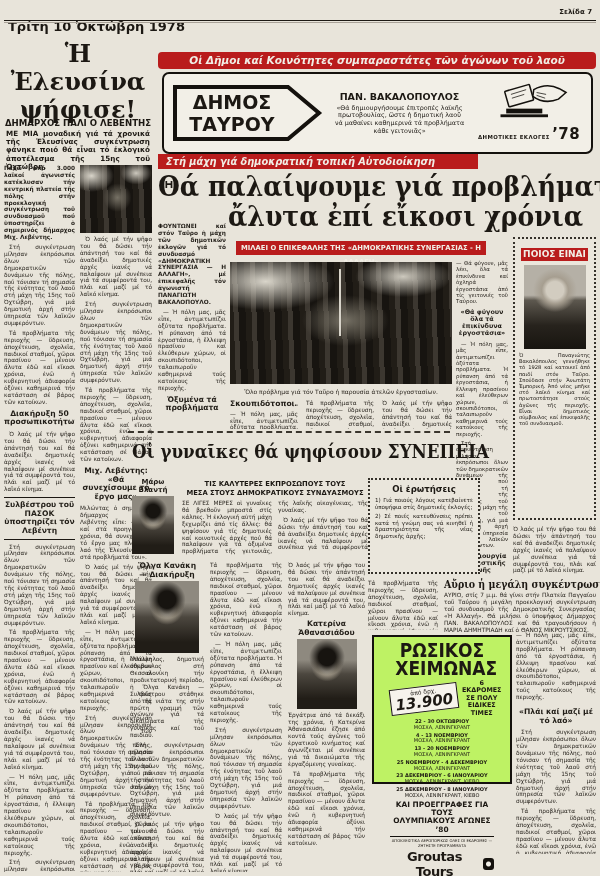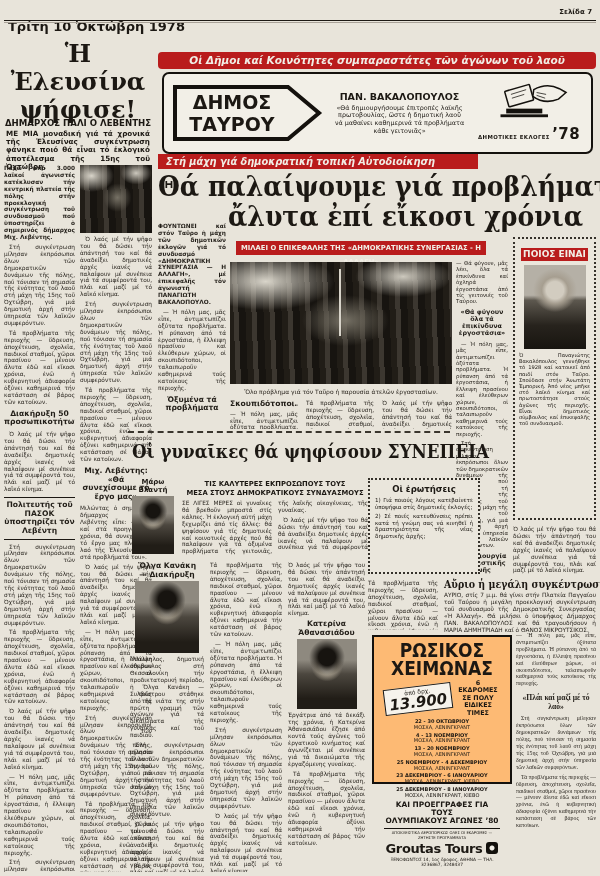--- a/index.html
+++ b/index.html
@@ -48,21 +48,21 @@
   </div>
   <div class="abs" style="left:4px;top:118px;width:148px;text-align:center;font-size:8.6px;font-weight:bold;">ΔΗΜΑΡΧΟΣ ΠΑΛΙ Ο ΛΕΒΕΝΤΗΣ</div>
   <div class="abs" style="left:6px;top:130px;width:144px;font-size:7.2px;line-height:8.2px;font-weight:bold;text-align:justify;">ΜΕ ΜΙΑ μοναδική γιά τά χρονικά τῆς Ἐλευσίνας συγκέντρωση φάνηκε ποιό θά εἶναι τό ἐκλογικό ἀποτέλεσμα τῆς 15ης τοῦ Ὀχτώβρη.</div>
 
   <div class="abs tiny ovh" style="left:4px;top:165px;width:71px;height:707px;">
     <p class="noind boldp">Πάνω ἀπό 3.000 λαϊκοί ἀγωνιστές κατέκλυσαν τήν κεντρική πλατεία τῆς πόλης στήν προεκλογική συγκέντρωση τοῦ συνδυασμοῦ πού ὑποστηρίζει ὁ σημερινός δήμαρχος Μιχ. Λεβέντης.</p>
     <p>Στή συγκέντρωση μίλησαν ἐκπρόσωποι ὅλων τῶν δημοκρατικῶν δυνάμεων τῆς πόλης, πού τόνισαν τή σημασία τῆς ἑνότητας τοῦ λαοῦ στή μάχη τῆς 15ης τοῦ Ὀχτώβρη, γιά μιά δημοτική ἀρχή στήν ὑπηρεσία τῶν λαϊκῶν συμφερόντων.</p>
     <p>Τά προβλήματα τῆς περιοχῆς — ὕδρευση, ἀποχέτευση, σχολεῖα, παιδικοί σταθμοί, χῶροι πρασίνου — μένουν ἄλυτα ἐδῶ καί εἴκοσι χρόνια, ἐνῶ ἡ κυβερνητική ἀδιαφορία ὀξύνει καθημερινά τήν κατάσταση σέ βάρος τῶν κατοίκων.</p>
     <div class="subC">Διακήρυξη 50 προσωπικοτήτων</div>
     <p>Ὁ λαός μέ τήν ψῆφο του θά δώσει τήν ἀπάντησή του καί θά ἀναδείξει δημοτικές ἀρχές ἱκανές νά παλαίψουν μέ συνέπεια γιά τά συμφέροντά του, πλάι καί μαζί μέ τό λαϊκό κίνημα.</p>
-    <div class="subC ruled">Πολιτευτής τοῦ ΠΑΣΟΚ ὑποστηρίζει τόν Λεβέντη</div>
+    <div class="subC ruled">Συλβέστρου τοῦ ΠΑΣΟΚ ὑποστηρίζει τόν Λεβέντη</div>
     <p>Στή συγκέντρωση μίλησαν ἐκπρόσωποι ὅλων τῶν δημοκρατικῶν δυνάμεων τῆς πόλης, πού τόνισαν τή σημασία τῆς ἑνότητας τοῦ λαοῦ στή μάχη τῆς 15ης τοῦ Ὀχτώβρη, γιά μιά δημοτική ἀρχή στήν ὑπηρεσία τῶν λαϊκῶν συμφερόντων.</p>
     <p>Τά προβλήματα τῆς περιοχῆς — ὕδρευση, ἀποχέτευση, σχολεῖα, παιδικοί σταθμοί, χῶροι πρασίνου — μένουν ἄλυτα ἐδῶ καί εἴκοσι χρόνια, ἐνῶ ἡ κυβερνητική ἀδιαφορία ὀξύνει καθημερινά τήν κατάσταση σέ βάρος τῶν κατοίκων.</p>
     <p>Ὁ λαός μέ τήν ψῆφο του θά δώσει τήν ἀπάντησή του καί θά ἀναδείξει δημοτικές ἀρχές ἱκανές νά παλαίψουν μέ συνέπεια γιά τά συμφέροντά του, πλάι καί μαζί μέ τό λαϊκό κίνημα.</p>
     <p>— Ἡ πόλη μας, μᾶς εἶπε, ἀντιμετωπίζει ὀξύτατα προβλήματα. Ἡ ρύπανση ἀπό τά ἐργοστάσια, ἡ ἔλλειψη πρασίνου καί ἐλεύθερων χώρων, οἱ σκουπιδότοποι, ταλαιπωροῦν καθημερινά τούς κατοίκους τῆς περιοχῆς.</p>
     <p>Στή συγκέντρωση μίλησαν ἐκπρόσωποι ὅλων τῶν δημοκρατικῶν δυνάμεων τῆς πόλης, πού τόνισαν τή σημασία τῆς ἑνότητας τοῦ λαοῦ στή μάχη τῆς 15ης τοῦ Ὀχτώβρη, γιά μιά δημοτική ἀρχή στήν ὑπηρεσία τῶν λαϊκῶν συμφερόντων.</p>
 
   </div>
 
   <div class="abs tiny ovh" style="left:80px;top:165px;width:72px;height:707px;">
     <div class="photo mainphoto" style="width:72px;height:68px;margin-bottom:3px;"></div>
@@ -211,21 +211,21 @@
   </div>
   <div class="abs tiny ovh" style="left:368px;top:580px;width:70px;height:50px;">
     <p class="noind">Τά προβλήματα τῆς περιοχῆς — ὕδρευση, ἀποχέτευση, σχολεῖα, παιδικοί σταθμοί, χῶροι πρασίνου — μένουν ἄλυτα ἐδῶ καί εἴκοσι χρόνια, ἐνῶ ἡ κυβερνητική ἀδιαφορία ὀξύνει καθημερινά τήν κατάσταση σέ βάρος τῶν κατοίκων.</p>
   </div>
 
   <div class="abs" style="left:444px;top:578px;width:152px;">
     <div class="serifhead nowrap" style="font-size:10.5px;transform:scaleX(.9);transform-origin:left;">Αὔριο ἡ μεγάλη συγκέντρωση</div>
     <div class="tiny" style="margin-top:2px;height:44px;overflow:hidden;">ΑΥΡΙΟ, στίς 7 μ.μ. θά γίνει στήν Πλατεία Παγγαίου τοῦ Ταύρου ἡ μεγάλη προεκλογική συγκέντρωση τοῦ συνδυασμοῦ τῆς Δημοκρατικῆς Συνεργασίας «Ἡ Ἀλλαγή». Θά μιλήσει ὁ ὑποψήφιος Δήμαρχος ΠΑΝ. ΒΑΚΑΛΟΠΟΥΛΟΣ καί θά τραγουδήσουν ἡ ΜΑΡΙΑ ΔΗΜΗΤΡΙΑΔΗ καί ὁ ΘΑΝΟΣ ΜΙΚΡΟΥΤΣΙΚΟΣ.</div>
   </div>
 
-  <div class="abs" style="left:372px;top:635px;width:140px;height:149px;background:#fdba74;border:2px solid #14110d;box-sizing:border-box;padding:4px 10px;text-align:center;">
+  <div class="abs" style="left:372px;top:635px;width:140px;height:149px;background:#bef264;border:2px solid #14110d;box-sizing:border-box;padding:4px 16px;text-align:center;">
     <div style="font-weight:bold;font-size:19px;line-height:18px;transform:scaleX(.9);transform-origin:center;">
       <div>ΡΩΣΙΚΟΣ</div>
       <div>ΧΕΙΜΩΝΑΣ</div>
     </div>
     <div style="display:flex;align-items:center;margin:3px 0 2px;">
       <div style="flex:0 0 62px;border:1.5px solid #14110d;padding:1px 2px;transform:rotate(-7deg);background:#f6f3ec;">
         <div style="font-size:6px;">ἀπό δρχ.</div>
         <div style="font-size:15px;font-weight:bold;font-style:italic;line-height:15px;">13.900</div>
       </div>
       <div style="flex:1;font-size:6.4px;font-weight:bold;line-height:7.4px;padding-left:4px;">6 ΕΚΔΡΟΜΕΣ ΣΕ ΠΟΛΥ ΕΙΔΙΚΕΣ ΤΙΜΕΣ</div>
@@ -261,21 +261,21 @@
       <div>ΟΛΥΜΠΙΑΚΟΥΣ ΑΓΩΝΕΣ ’80</div>
     </div>
     <div style="font-size:3.8px;margin-top:2px;border-top:1px solid #14110d;padding-top:1px;">ΑΠΟΚΛΕΙΣΤΙΚΑ ΑΕΡΟΠΟΡΙΚΩΣ ΟΛΕΣ ΟΙ ΕΚΔΡΟΜΕΣ — ΖΗΤΗΣΤΕ ΠΡΟΓΡΑΜΜΑΤΑ</div>
     <div style="display:flex;align-items:center;justify-content:center;gap:4px;margin-top:1px;">
       <span style="font-size:13px;font-weight:bold;letter-spacing:-.4px;">Groutas Tours</span>
       <span style="width:12px;height:12px;border-radius:3px;background:radial-gradient(circle at 50% 50%, #f2efe7 0 2px, #14110d 3px);display:inline-block;"></span>
     </div>
     <div style="font-size:4.4px;margin-top:1px;">ΞΕΝΟΦΩΝΤΟΣ 14, 1ος ὄροφος, ΑΘΗΝΑ — ΤΗΛ. 3236867, 3248437</div>
   </div>
 
-  <div class="abs tiny ovh" style="left:516px;top:632px;width:80px;height:222px;display:flex;flex-direction:column;font-family:Liberation Serif, serif;">
+  <div class="abs tiny ovh" style="left:516px;top:632px;width:80px;height:222px;display:flex;flex-direction:column;">
     <p class="noind">— Ἡ πόλη μας, μᾶς εἶπε, ἀντιμετωπίζει ὀξύτατα προβλήματα. Ἡ ρύπανση ἀπό τά ἐργοστάσια, ἡ ἔλλειψη πρασίνου καί ἐλεύθερων χώρων, οἱ σκουπιδότοποι, ταλαιπωροῦν καθημερινά τούς κατοίκους τῆς περιοχῆς.</p>
     <div class="subC">«Πλάι καί μαζί μέ τό λαό»</div>
     <p>Στή συγκέντρωση μίλησαν ἐκπρόσωποι ὅλων τῶν δημοκρατικῶν δυνάμεων τῆς πόλης, πού τόνισαν τή σημασία τῆς ἑνότητας τοῦ λαοῦ στή μάχη τῆς 15ης τοῦ Ὀχτώβρη, γιά μιά δημοτική ἀρχή στήν ὑπηρεσία τῶν λαϊκῶν συμφερόντων.</p>
     <p>Τά προβλήματα τῆς περιοχῆς — ὕδρευση, ἀποχέτευση, σχολεῖα, παιδικοί σταθμοί, χῶροι πρασίνου — μένουν ἄλυτα ἐδῶ καί εἴκοσι χρόνια, ἐνῶ ἡ κυβερνητική ἀδιαφορία ὀξύνει καθημερινά τήν κατάσταση σέ βάρος τῶν κατοίκων.</p>
 
   </div>
 
 </div>
 
 </body></html>

